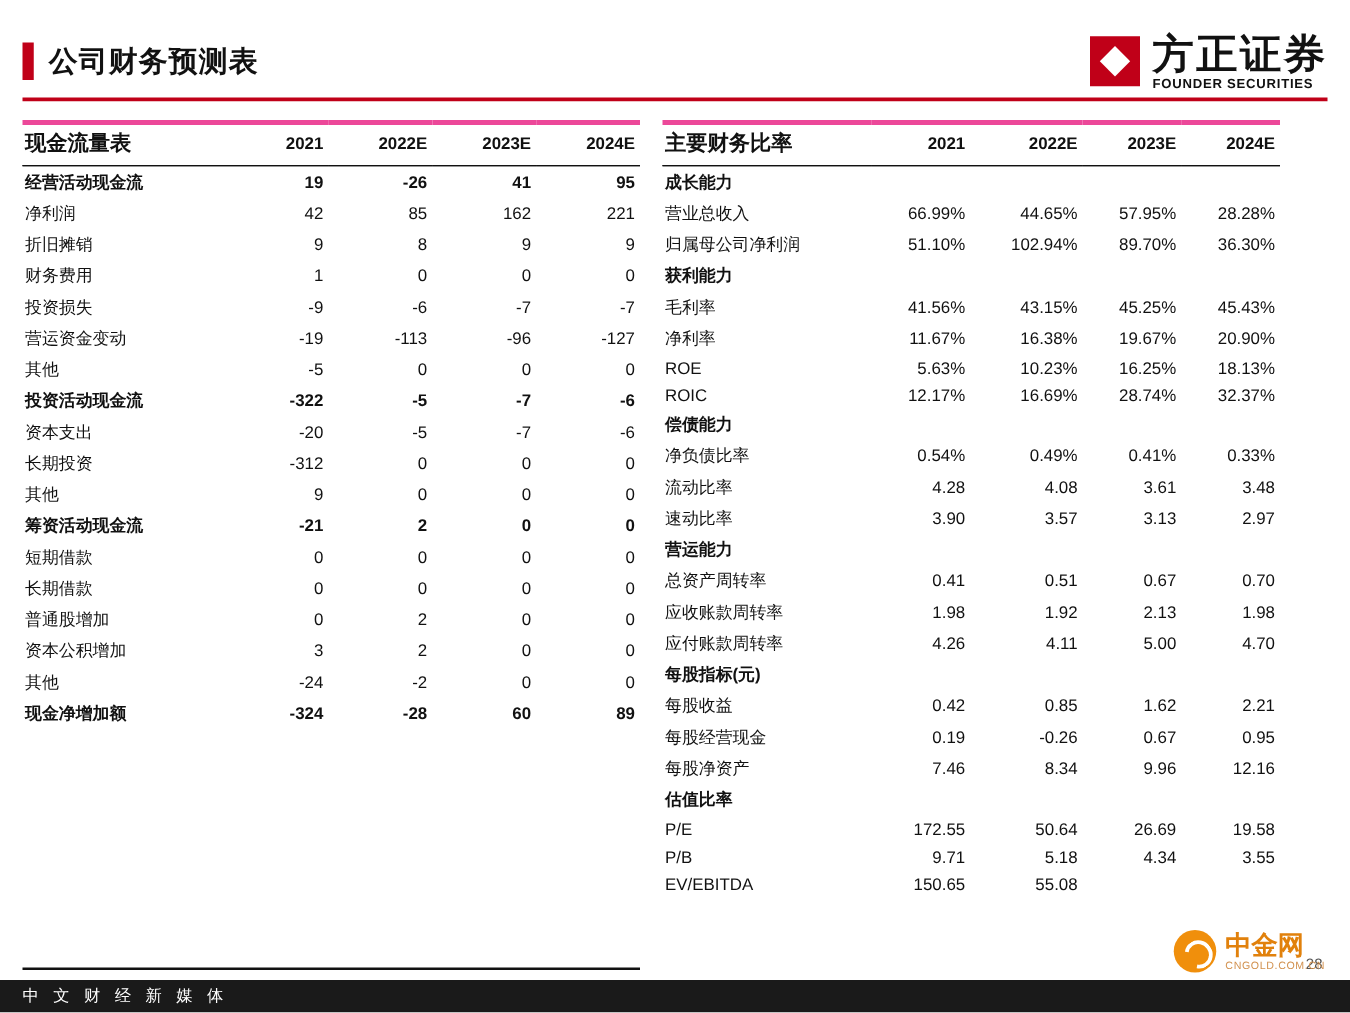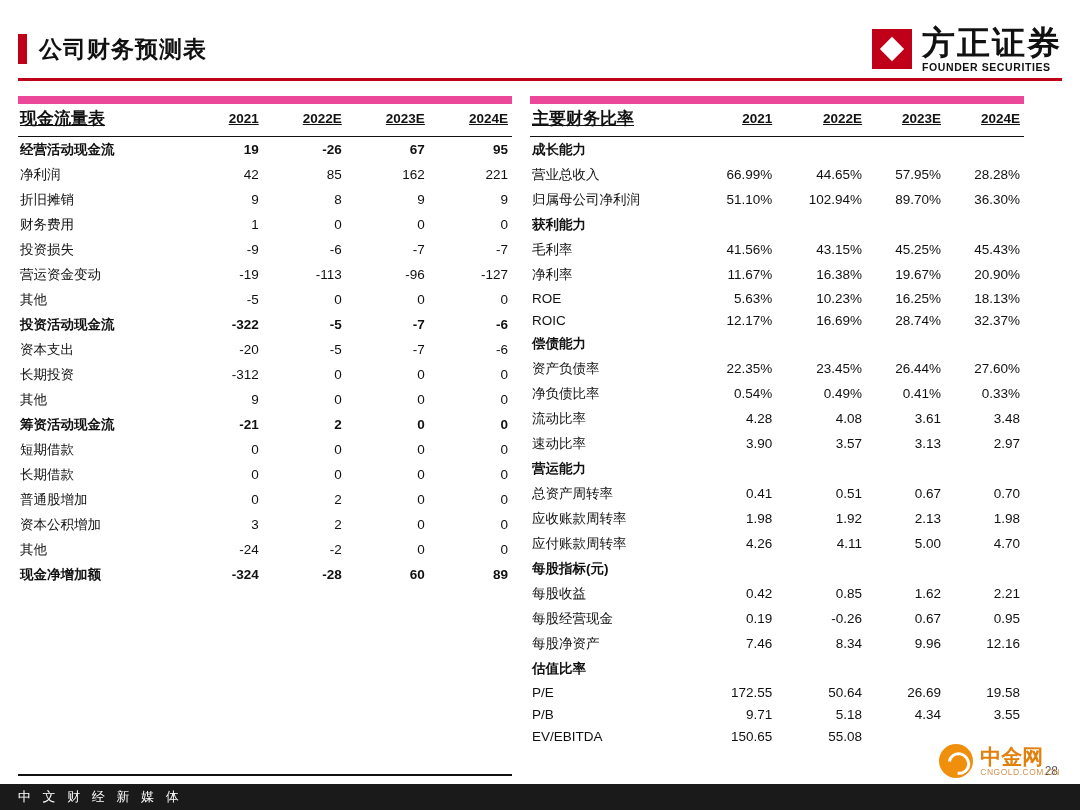--- a/index.html
+++ b/index.html
@@ -103,21 +103,21 @@
     font-weight: bold;
     padding: 3px 4px 6px 4px;
     text-align: right;
     white-space: nowrap;
   }
   thead th.lbl {
     text-align: left;
     font-size: 17px;
     padding-left: 2px;
   }
-  .hdr-top td, .hdr-top th { border-top: 8px solid #ec4899; text-decoration: underline; }
+  .hdr-top td, .hdr-top th { border-top: 4px solid #ec4899; }
   thead tr.rule th {
     border-bottom: 1.5px solid #111;
     padding: 0;
     height: 0;
   }
   tbody td {
     padding: 3.5px 4px;
     text-align: right;
     white-space: nowrap;
   }
@@ -231,21 +231,21 @@
             <th></th>
             <th></th>
             <th></th>
           </tr>
         </thead>
         <tbody id="left-body">
             <tr class="bold">
               <td class="lbl">经营活动现金流</td>
               <td>19</td>
               <td>-26</td>
-              <td>67</td>
+              <td>41</td>
               <td>95</td>
             </tr>
             <tr>
               <td class="lbl indent1">净利润</td>
               <td>42</td>
               <td>85</td>
               <td>162</td>
               <td>221</td>
             </tr>
             <tr>
@@ -440,27 +440,20 @@
               <td>32.37%</td>
             </tr>
             <tr class="bold">
               <td class="lbl">偿债能力</td>
               <td></td>
               <td></td>
               <td></td>
               <td></td>
             </tr>
             <tr>
-              <td class="lbl indent1">资产负债率</td>
-              <td>22.35%</td>
-              <td>23.45%</td>
-              <td>26.44%</td>
-              <td>27.60%</td>
-            </tr>
-            <tr>
               <td class="lbl indent1">净负债比率</td>
               <td>0.54%</td>
               <td>0.49%</td>
               <td>0.41%</td>
               <td>0.33%</td>
             </tr>
             <tr>
               <td class="lbl indent1">流动比率</td>
               <td>4.28</td>
               <td>4.08</td>

